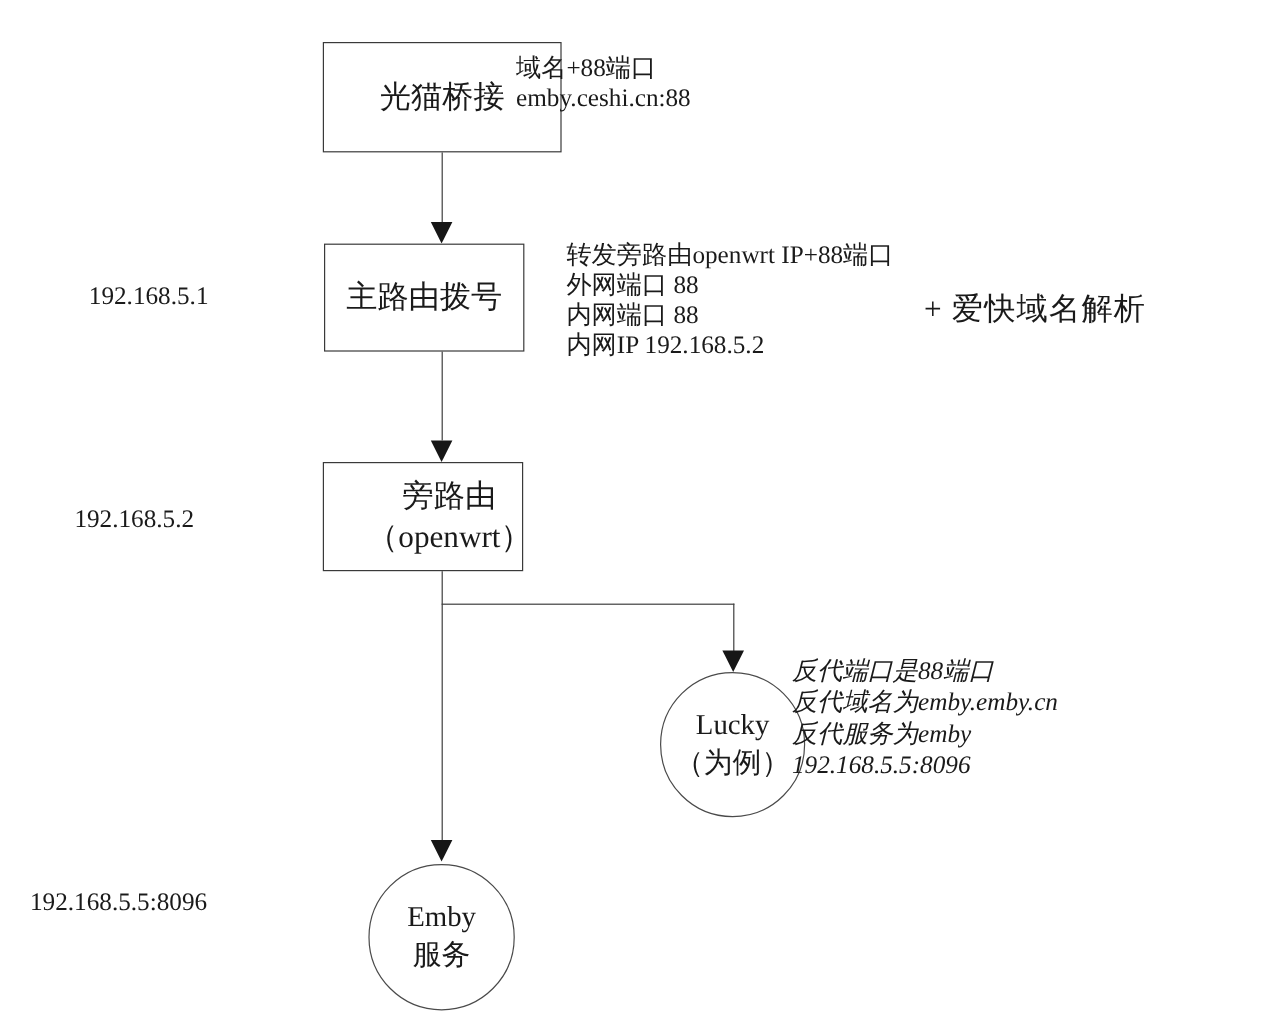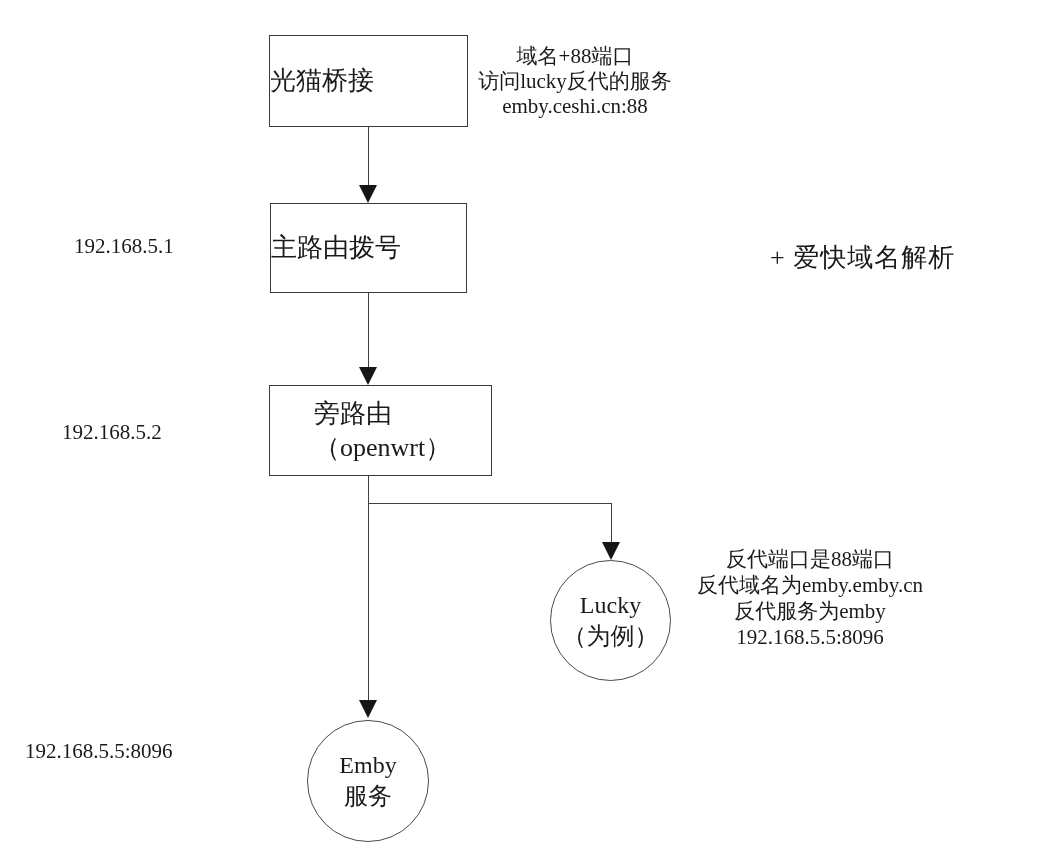--- a/index.html
+++ b/index.html
@@ -15,21 +15,21 @@
     height: 855px;
     background: #ffffff;
     overflow: hidden;
   }
   .box {
     position: absolute;
     border: 1.5px solid #3a3a3a;
     background: #ffffff;
     display: flex;
     flex-direction: column;
-    align-items: flex-start;
+    align-items: center;
     justify-content: center;
     box-sizing: border-box;
     text-align: center;
   }
   .box .node-label {
     font-size: 26px;
     line-height: 34px;
     white-space: nowrap;
   }
   .circle {
@@ -58,21 +58,21 @@
   .arrowhead {
     position: absolute;
     width: 0;
     height: 0;
     border-left: 9px solid transparent;
     border-right: 9px solid transparent;
     border-top: 18px solid #161616;
   }
   .note {
     position: absolute;
-    text-align: center;
+    text-align: left;
     font-size: 21px;
     line-height: 25px;
     white-space: nowrap;
   }
   .note div { white-space: nowrap; }
   .note-lucky { line-height: 26px; }
   .big-note {
     position: absolute;
     font-size: 26px;
     line-height: 38px;
@@ -90,59 +90,64 @@
 <body>
 
 <div class="canvas">
 
   <div class="box" style="left:269px; top:35px; width:199px; height:92px;">
     <div class="node-label">光猫桥接</div>
   </div>
 
   <div class="note" style="left:430px; top:44px; width:290px;">
     <div>域名+88端口</div>
-    <div>访问lucky反代的服务</div>
     <div>emby.ceshi.cn:88</div>
   </div>
 
   <div class="vline" style="left:367.5px; top:127px; height:60px;"></div>
   <div class="arrowhead" style="left:359px; top:185px;"></div>
 
   <div class="ip-label" style="left:74px; top:234px;text-align:center;">192.168.5.1</div>
 
-  <div class="box" style="left:270px; top:203px; width:197px; height:90px;">
+  <div class="box" style="left:270px; top:203px; width:167px; height:90px;">
     <div class="node-label">主路由拨号</div>
   </div>
 
+  <div class="note" style="left:472px; top:200px; width:300px;">
+    <div>转发旁路由openwrt IP+88端口</div>
+    <div>外网端口 88</div>
+    <div>内网端口 88</div>
+    <div>内网IP 192.168.5.2</div>
+  </div>
 
   <div class="big-note" style="left:770px; top:239px;">+ 爱快域名解析</div>
 
   <div class="vline" style="left:367.5px; top:293px; height:74px;"></div>
   <div class="arrowhead" style="left:359px; top:367px;"></div>
 
   <div class="ip-label" style="left:62px; top:420px;">192.168.5.2</div>
 
-  <div class="box" style="left:269px; top:385px; width:223px; height:91px;padding-left:44px;">
+  <div class="box" style="left:269px; top:385px; width:167px; height:91px;padding-left:44px;">
     <div class="node-label">旁路由</div>
     <div class="node-label">（openwrt）</div>
   </div>
 
   <div class="vline" style="left:367.5px; top:476px; height:226px;"></div>
   <div class="arrowhead" style="left:359px; top:700px;"></div>
 
   <div class="hline" style="left:367.5px; top:502.5px; width:244px;"></div>
   <div class="vline" style="left:610.5px; top:502.5px; height:40px;"></div>
   <div class="arrowhead" style="left:602px; top:542px;"></div>
 
   <div class="circle" style="left:550px; top:560px; width:121px; height:121px;">
     <div class="node-label">Lucky</div>
     <div class="node-label">（为例）</div>
   </div>
 
-  <div class="note note-lucky" style="left:660px; top:546px; width:300px;">
+  <div class="note note-lucky" style="left:660px; top:546px; width:300px;font-style:italic;">
     <div>反代端口是88端口</div>
     <div>反代域名为emby.emby.cn</div>
     <div>反代服务为emby</div>
     <div>192.168.5.5:8096</div>
   </div>
 
 
   <div class="ip-label" style="left:25px; top:739px;">192.168.5.5:8096</div>
 
   <div class="circle" style="left:307px; top:720px; width:122px; height:122px;">

